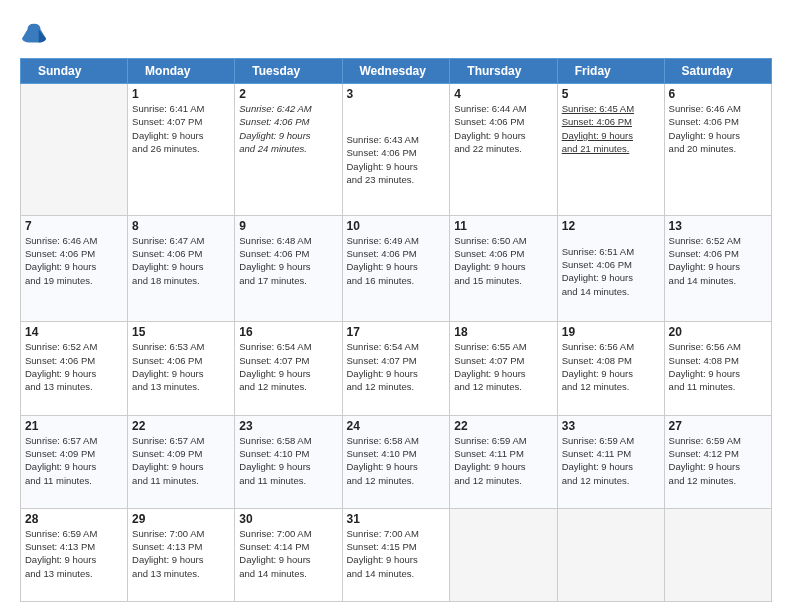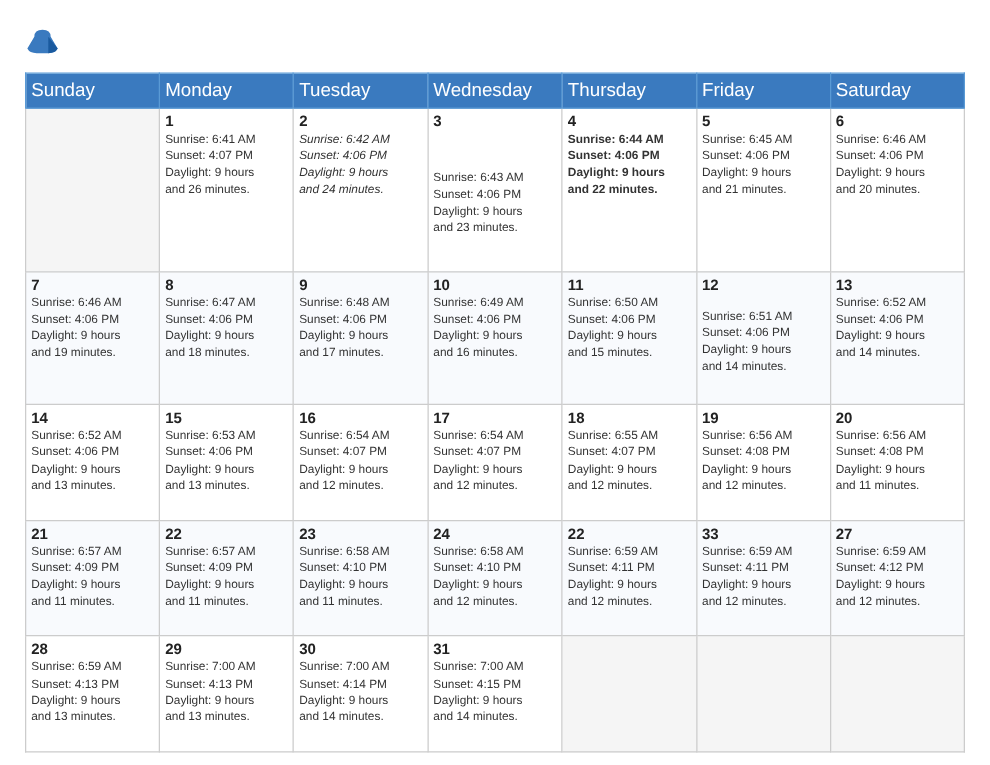--- a/index.html
+++ b/index.html
@@ -61,23 +61,23 @@
       color: #444;
     }
     .calendar {
       width: 100%;
       border-collapse: collapse;
       flex: 1;
     }
     .calendar th {
       background: #3a7abf;
       color: #fff;
-      font-size: 15px;
-      font-weight: normal;
-      padding: 5px 4px;
+      font-size: 12px;
+      font-weight: bold;
+      padding: 5px 17px;
       text-align: left;
       border: 1px solid #5a9ad5;
     }
     .calendar td {
       border: 1px solid #ccc;
       vertical-align: top;
       padding: 3px 4px;
       width: 108px;
       background: #fff;
       min-height: 70px;
@@ -156,28 +156,28 @@
           </td>
           <td>
             <span class="day-num">3</span>
             <div class="day-info" style="white-space: pre-line; margin-top: 32px;">Sunrise: 6:43 AM
 Sunset: 4:06 PM
 Daylight: 9 hours
 and 23 minutes.</div>
           </td>
           <td>
             <span class="day-num">4</span>
-            <div class="day-info" style="white-space: pre-line; font-weight: bold;">Sunrise: 6:44 AM
+            <div class="day-info" style="white-space: pre-line;">Sunrise: 6:44 AM
 Sunset: 4:06 PM
 Daylight: 9 hours
 and 22 minutes.</div>
           </td>
           <td>
             <span class="day-num">5</span>
-            <div class="day-info" style="white-space: pre-line;">Sunrise: 6:45 AM
+            <div class="day-info" style="white-space: pre-line; text-decoration: underline;">Sunrise: 6:45 AM
 Sunset: 4:06 PM
 Daylight: 9 hours
 and 21 minutes.</div>
           </td>
           <td>
             <span class="day-num">6</span>
             <div class="day-info" style="white-space: pre-line;">Sunrise: 6:46 AM
 Sunset: 4:06 PM
 Daylight: 9 hours
 and 20 minutes.</div>

